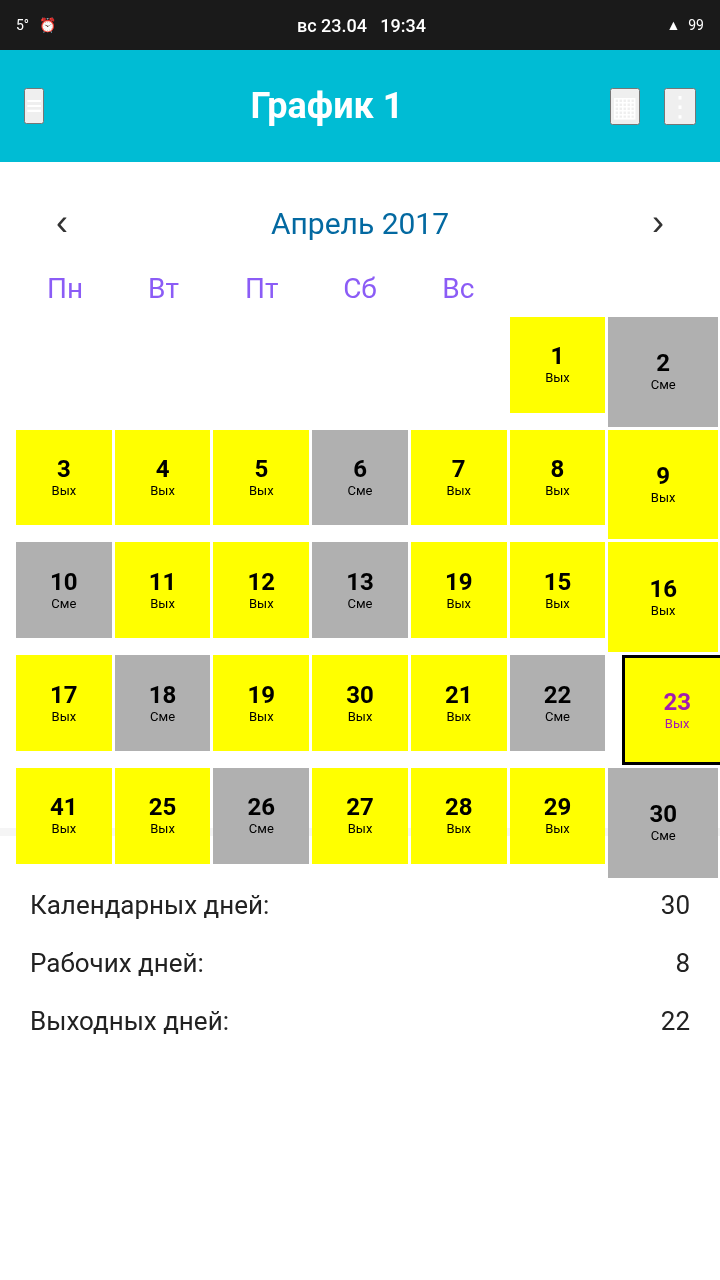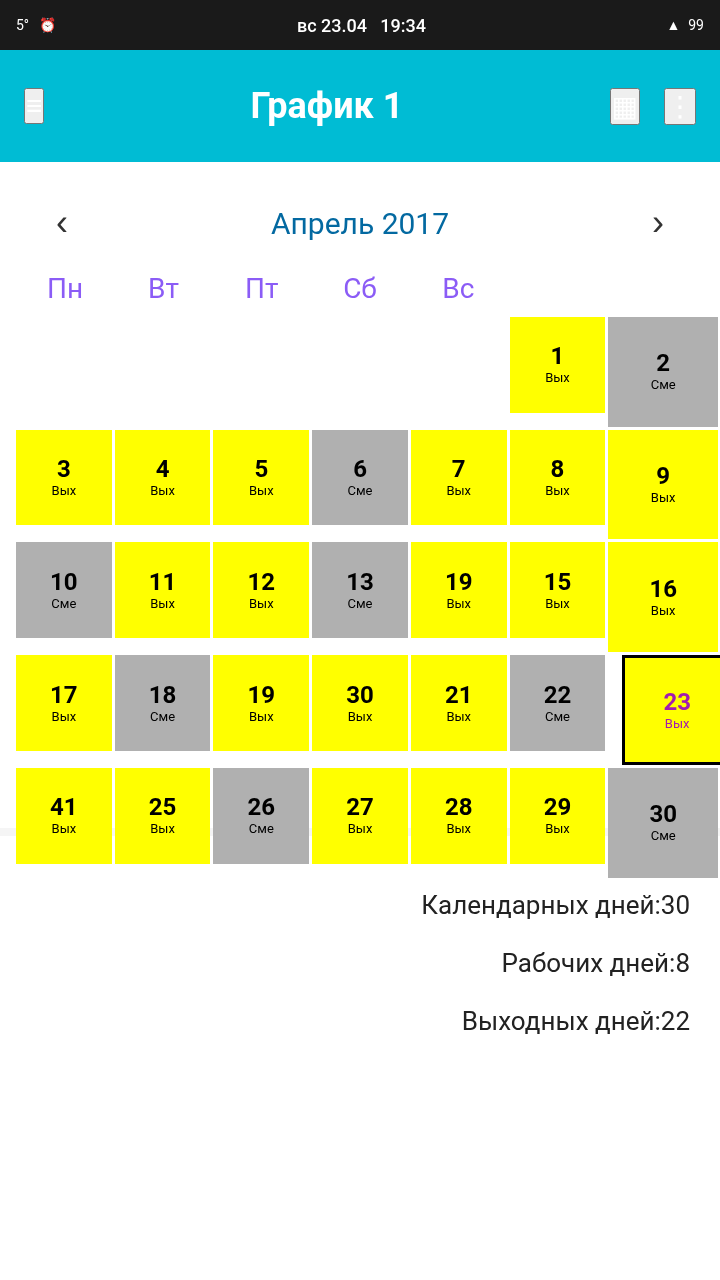--- a/index.html
+++ b/index.html
@@ -117,21 +117,21 @@
     .cal-cell-label { font-size: 13px; font-weight: normal; margin-top: 2px; }
 
     
     .stats-section {
       background: white;
       padding: 40px 30px 30px 30px;
       margin-top: 8px;
     }
     .stat-row {
       display: flex;
-      justify-content: flex-end;
+      justify-content: space-between;
       align-items: center;
       padding: 14px 0;
       font-size: 26px;
       color: #222;
     }
     .stat-value { font-size: 26px; color: #222; }
 
     
     .bottom-area {
       background: white;

